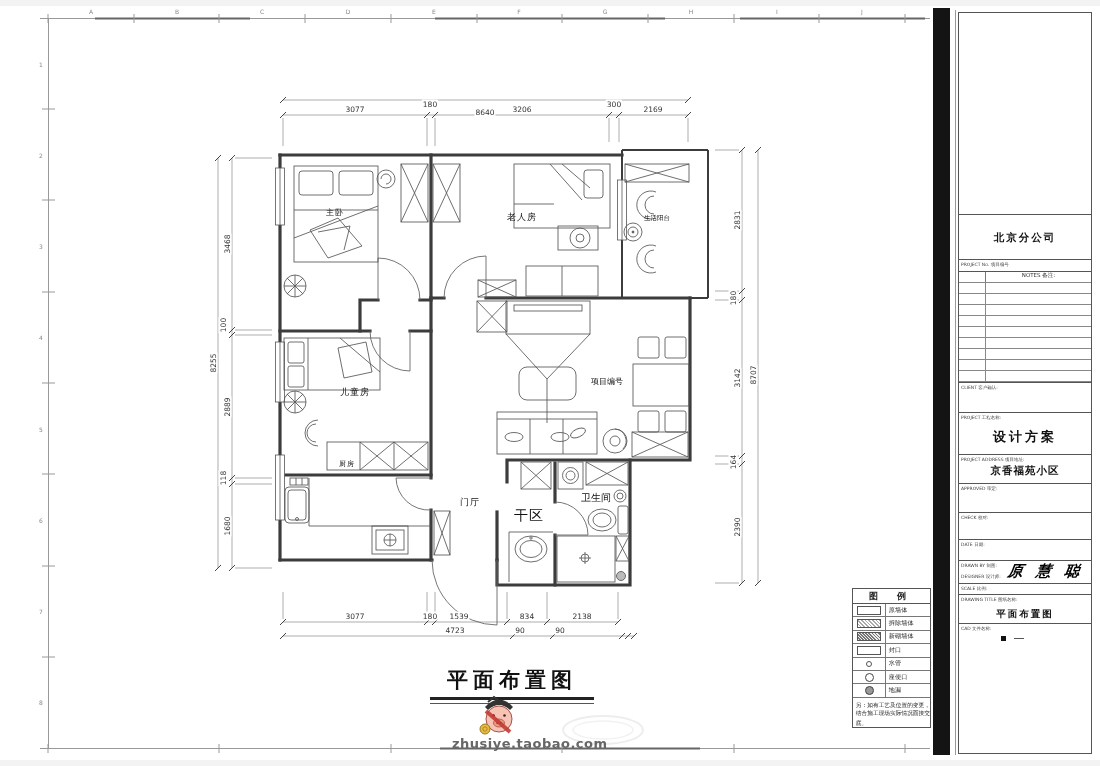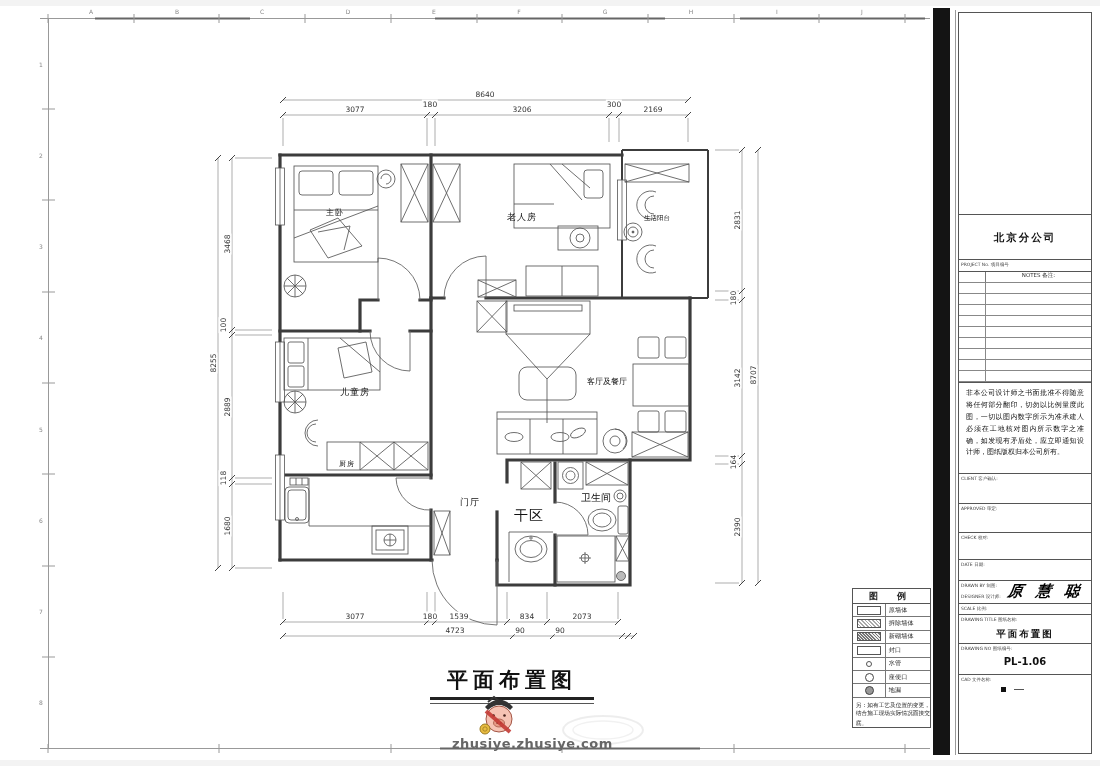--- a/index.html
+++ b/index.html
@@ -308,21 +308,21 @@
         <circle cx="410" cy="416" r="3"></circle>
     <rect x="347" y="456" width="58" height="46"></rect>
     <circle cx="375" cy="478" r="4"></circle>
         <path d="M369,478 H381 M375,472 V484"></path>
     <circle cx="411" cy="496" r="4.5" fill="#bbb"></circle>
     <rect x="406" y="456" width="13" height="25"></rect>
         <path d="M406,456 L419,481 M419,456 L406,481"></path>
   </g>
 </svg>
 
-  <span class="dlab" style="left:275px;top:14px">8640</span>
+  <span class="dlab" style="left:275px;top:32px">8640</span>
   <span class="dlab" style="left:145px;top:29px">3077</span>
   <span class="dlab" style="left:220px;top:24px">180</span>
   <span class="dlab" style="left:312px;top:29px">3206</span>
   <span class="dlab" style="left:404px;top:24px">300</span>
   <span class="dlab" style="left:443px;top:29px">2169</span>
   <span class="dlab vdim" style="left:3px;top:283px">8255</span>
   <span class="dlab vdim" style="left:17px;top:164px">3468</span>
   <span class="dlab vdim" style="left:13px;top:245px">100</span>
   <span class="dlab vdim" style="left:17px;top:327px">2889</span>
   <span class="dlab vdim" style="left:13px;top:398px">118</span>
@@ -330,30 +330,30 @@
   <span class="dlab vdim" style="left:527px;top:140px">2831</span>
   <span class="dlab vdim" style="left:523px;top:218px">180</span>
   <span class="dlab vdim" style="left:527px;top:298px">3142</span>
   <span class="dlab vdim" style="left:523px;top:382px">164</span>
   <span class="dlab vdim" style="left:527px;top:447px">2390</span>
   <span class="dlab vdim" style="left:543px;top:295px">8707</span>
   <span class="dlab" style="left:145px;top:536px">3077</span>
   <span class="dlab" style="left:220px;top:536px">180</span>
   <span class="dlab" style="left:249px;top:536px">1539</span>
   <span class="dlab" style="left:317px;top:536px">834</span>
-  <span class="dlab" style="left:372px;top:536px">2073</span>
+  <span class="dlab" style="left:372px;top:536px">2138</span>
   <span class="dlab" style="left:245px;top:550px">4723</span>
   <span class="dlab" style="left:310px;top:550px">90</span>
   <span class="dlab" style="left:350px;top:550px">90</span>
 
   <span class="rlab" style="left:125px;top:132px;font-size:8px">主卧</span>
   <span class="rlab" style="left:312px;top:137px">老人房</span>
   <span class="rlab" style="left:447px;top:138px;font-size:6.5px;letter-spacing:0">生活阳台</span>
   <span class="rlab" style="left:145px;top:312px">儿童房</span>
-  <span class="rlab" style="left:397px;top:301px;font-size:8px;letter-spacing:0">客厅及餐厅</span>
+  <span class="rlab" style="left:397px;top:301px;font-size:8px;letter-spacing:0">项目编号</span>
   <span class="rlab" style="left:137px;top:384px;font-size:7px">厨房</span>
   <span class="rlab" style="left:260px;top:422px">门厅</span>
   <span class="rlab" style="left:319px;top:436px;font-size:14px">干区</span>
   <span class="rlab" style="left:386px;top:418px;font-size:10px;letter-spacing:0">卫生间</span>
 </div>
 
 <div id="ptitle" class="abs">
   <div class="t">平面布置图</div>
   <div class="u1"></div>
   <div class="u2"></div>
@@ -446,25 +446,30 @@
         <div class="c1"></div>
       </div>
       <div class="ntr">
         <div class="c1"></div>
       </div>
       <div class="ntr">
         <div class="c1"></div>
       </div>
       <div class="ntr"></div>
   </div>
-  <div class="tbrow" style="height:90px">
-    <div class="disc">非本公司设计师之书面批准不得随意将任何部分翻印，切勿以比例量度此图，一切以图内数字所示为准承建人必须在工地核对图内所示数字之准确，如发现有矛盾处，应立即通知设计师，图纸版权归本公司所有。</div>
-  </div>
   <div class="tbrow" style="height:29px">
     <span class="tbl">CLIENT 客户确认:</span>
+  </div>
+  <div class="tbrow" style="height:41px">
+    <span class="tbl">PROJECT 工程名称:</span>
+    <div class="tbv" style="top:15px;font-size:13px;letter-spacing:3px">设计方案</div>
+  </div>
+  <div class="tbrow" style="height:28px">
+    <span class="tbl">PROJECT ADDRESS 项目地址:</span>
+    <div class="tbv" style="top:9px;font-size:10.5px;letter-spacing:1px">京香福苑小区</div>
   </div>
   <div class="tbrow" style="height:28px">
     <span class="tbl">APPROVED 审定:</span>
   </div>
   <div class="tbrow" style="height:26px">
     <span class="tbl">CHECK 校对:</span>
   </div>
   <div class="tbrow" style="height:20px">
     <span class="tbl">DATE 日期:</span>
   </div>
@@ -472,24 +477,20 @@
     <span class="tbl" style="top:1px">DRAWN BY 制图:</span>
     <span class="tbl" style="top:12px">DESIGNER 设计师:</span>
     <span class="sig">原 慧 聪</span>
   </div>
   <div class="tbrow" style="height:10px">
     <span class="tbl">SCALE 比例:</span>
   </div>
   <div class="tbrow" style="height:28px">
     <span class="tbl">DRAWING TITLE 图纸名称:</span>
     <div class="tbv" style="top:13px;font-size:9.5px;letter-spacing:2px">平面布置图</div>
-  </div>
-  <div class="tbrow" style="height:30px">
-    <span class="tbl">DRAWING NO 图纸编号:</span>
-    <div class="tbv" style="top:12px;font-size:10px">PL-1.06</div>
   </div>
   <div class="tbrow" style="height:22px">
     <span class="tbl">CAD 文件名称:</span>
     <div style="position:absolute;left:42px;top:12px;width:5px;height:5px;background:#111"></div>
     <div style="position:absolute;left:55px;top:14px;width:10px;height:1px;background:#555"></div>
   </div>
 </div>
 
 <div id="wm" class="abs">
   <svg width="46" height="44" style="position:absolute;left:28px;top:0">
@@ -503,14 +504,14 @@
       <circle cx="28.5" cy="21.5" r="1.3" fill="#44201a"></circle>
     <path d="M10,17 L34,38" stroke="#c43a35" stroke-width="4" opacity="0.9"></path>
     <circle cx="9" cy="35" r="5" fill="#e9bc41" stroke="#9a7a20" stroke-width="1"></circle>
     <circle cx="9" cy="35" r="2.2" fill="none" stroke="#9a7a20" stroke-width="0.8"></circle>
   </svg>
   <ellipse-placeholder></ellipse-placeholder>
   <svg width="90" height="40" style="position:absolute;left:110px;top:16px;opacity:.5">
     <ellipse cx="45" cy="20" rx="40" ry="14" fill="none" stroke="#ddd" stroke-width="2"></ellipse>
     <ellipse cx="45" cy="20" rx="30" ry="9" fill="none" stroke="#e4e4e4" stroke-width="1.5"></ellipse>
   </svg>
-  <div id="wmtext">zhusiye.zhusiye.com</div>
+  <div id="wmtext">zhusiye.taobao.com</div>
 </div>
 
 </body></html>

